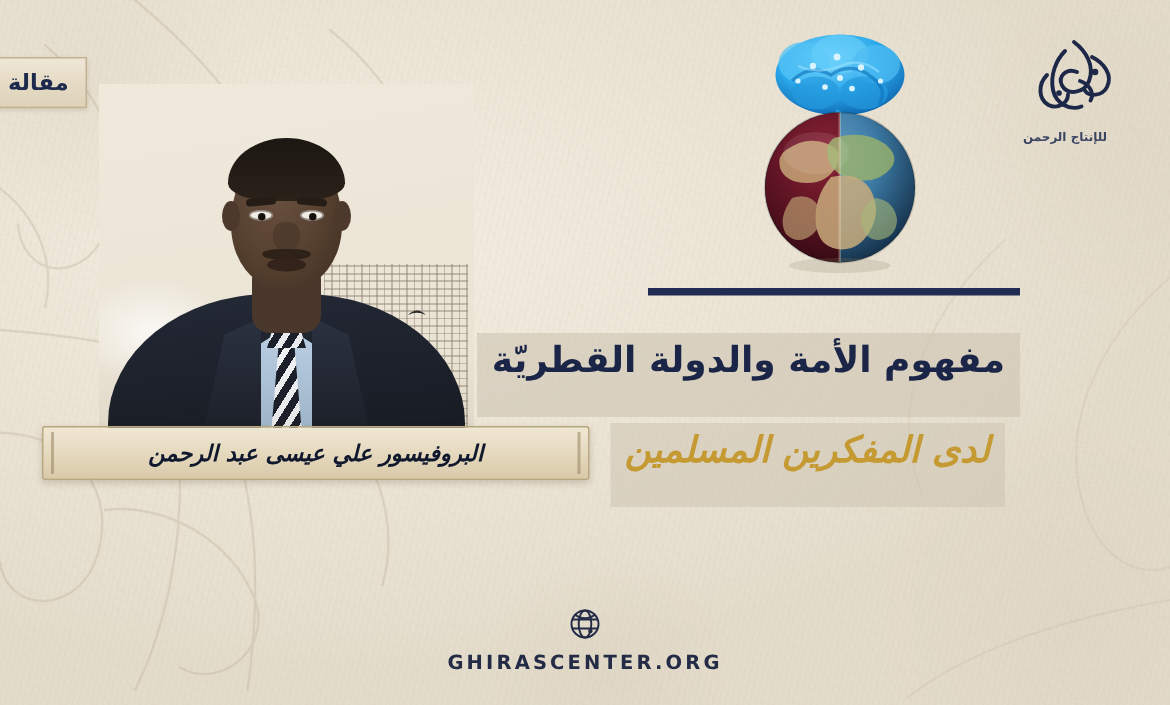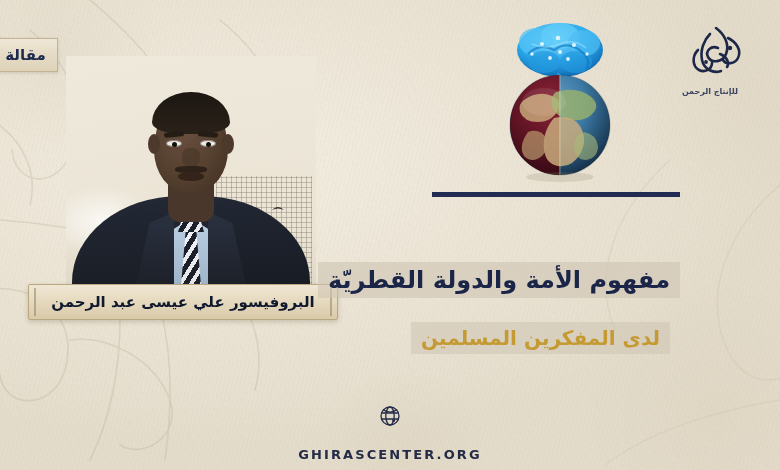--- a/index.html
+++ b/index.html
@@ -224,29 +224,30 @@
     position: absolute; inset: 0;
     background: linear-gradient(180deg, rgba(0,0,0,0) 72%, rgba(60,50,35,.08) 100%);
     pointer-events: none;
   }
 
   
   .nameplate {
     position: absolute;
     left: 28px;
     top: 284px;
-    width: 310px;
+    width: 365px;
     height: 36px;
     background: linear-gradient(180deg,#f0e7d4 0%, #e5d9be 50%, #d9caa9 100%);
     border: 1px solid #b8a77f;
     border-radius: 2px;
     box-shadow: 0 2px 5px rgba(80,65,35,.22);
     display: flex;
     align-items: center;
     justify-content: center;
+    font-style: italic;
   }
   .nameplate::before, .nameplate::after {
     content: "";
     position: absolute;
     top: 3px; bottom: 3px;
     width: 2px;
     background: rgba(150,132,97,.55);
   }
   .nameplate::before { left: 5px; }
   .nameplate::after  { right: 5px; }
@@ -271,47 +272,47 @@
     background: #222c52;
   }
 
   
   .title-1, .title-2 {
     position: absolute;
     direction: rtl;
     text-align: right;
     white-space: nowrap;
     font-weight: 700;
-    padding: 4px 10px 4px 10px;
-    margin-top: 40px;
+    padding: 4px 10px 24px 10px;
   }
   .title-1 {
     right: 100px;
     top: 222px;
     font-size: 24px;
     color: #1b2548;
     background: rgba(206,197,179,.62);
   }
   .title-2 {
     right: 110px;
     top: 282px;
-    font-size: 20px;
+    font-size: 24px;
     color: #c59a33;
     background: rgba(206,197,179,.55);
+    font-style: italic;
   }
 
   
   .footer {
     position: absolute;
     left: 0; right: 0;
     top: 404px;
     display: flex;
     flex-direction: column;
     align-items: center;
-    gap: 19px;
+    gap: 7px;
   }
   .footer-url {
     font-size: 13px;
     font-weight: 700;
     letter-spacing: 2.1px;
     color: #232b46;
   }
 
   
   .brand { position: absolute; right: 24px; top: 24px; width: 92px; height: 108px; text-align: center; }

